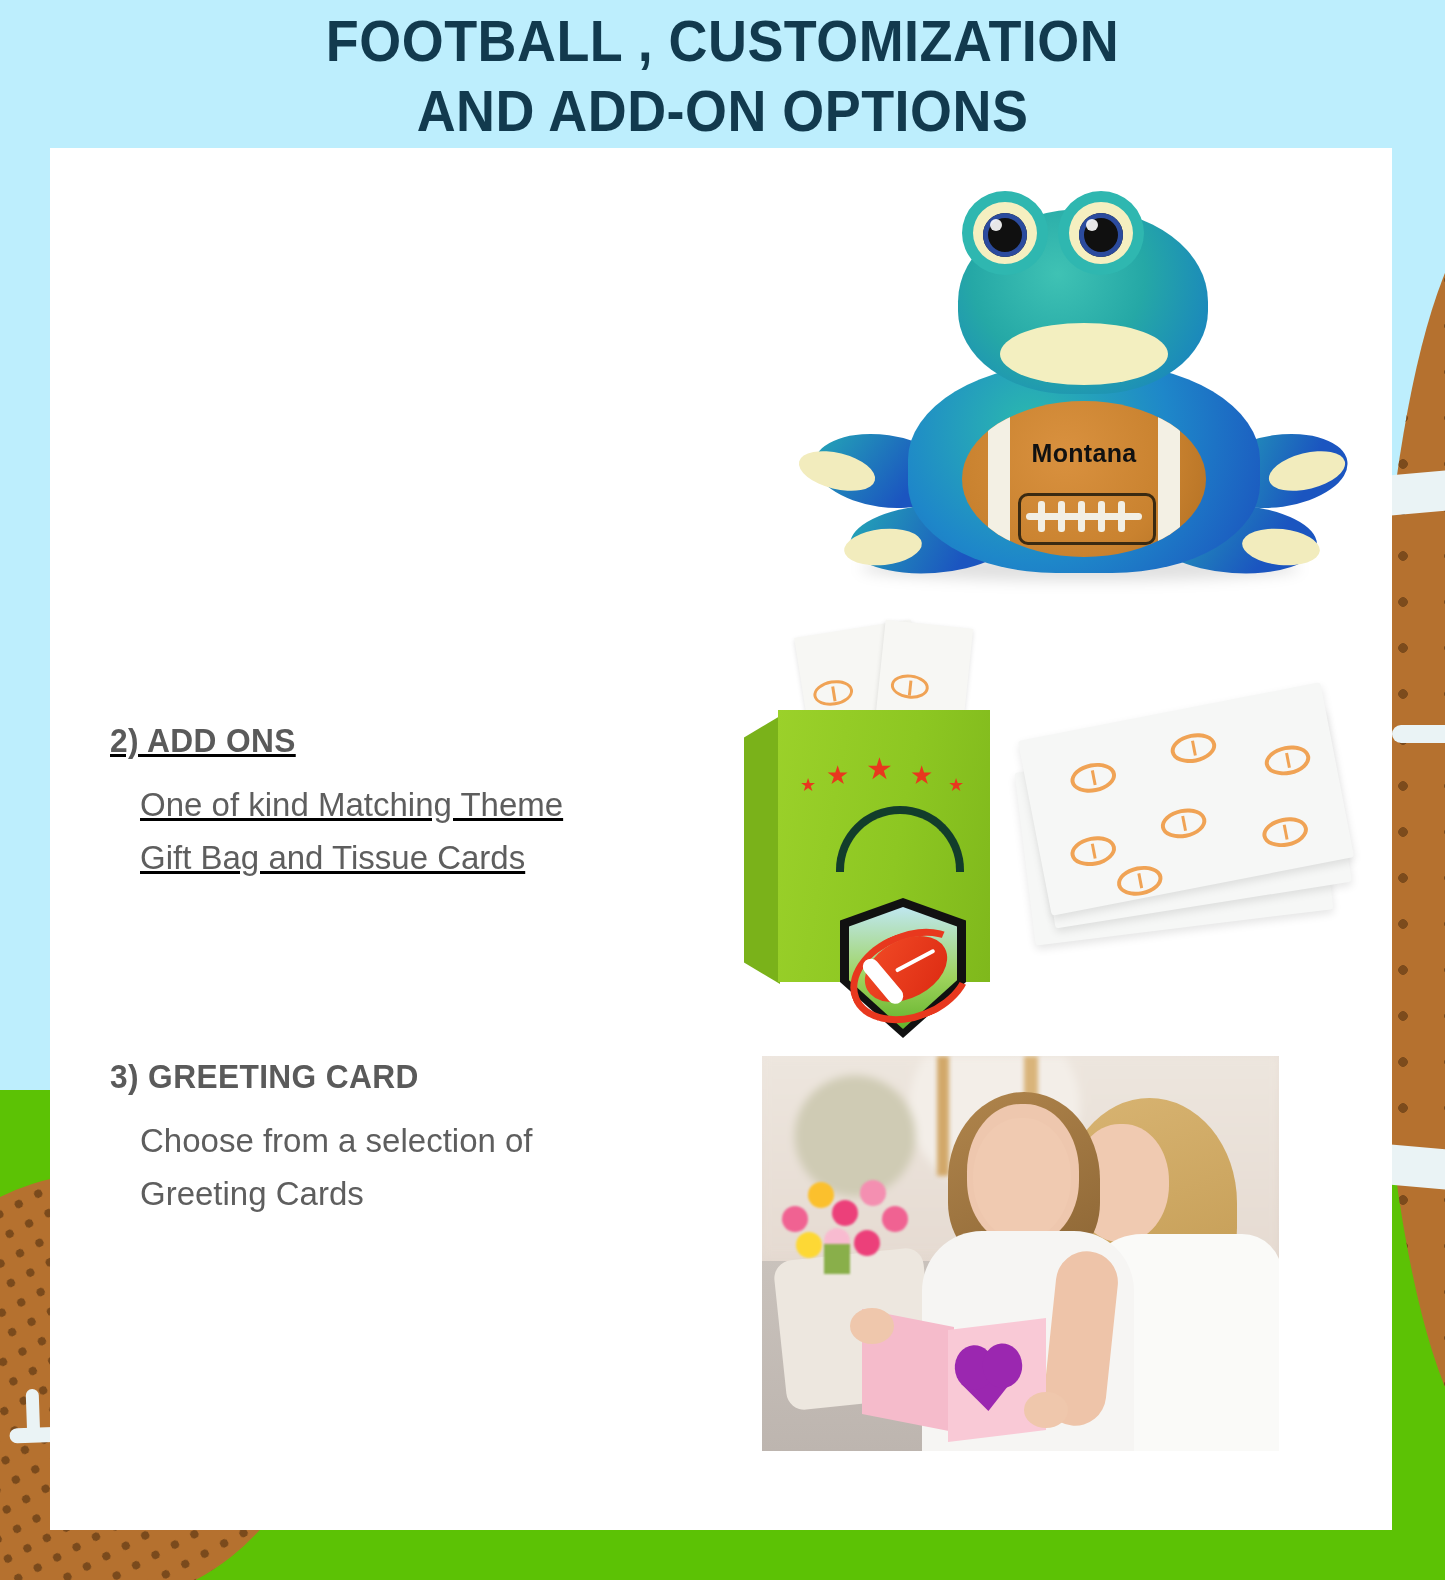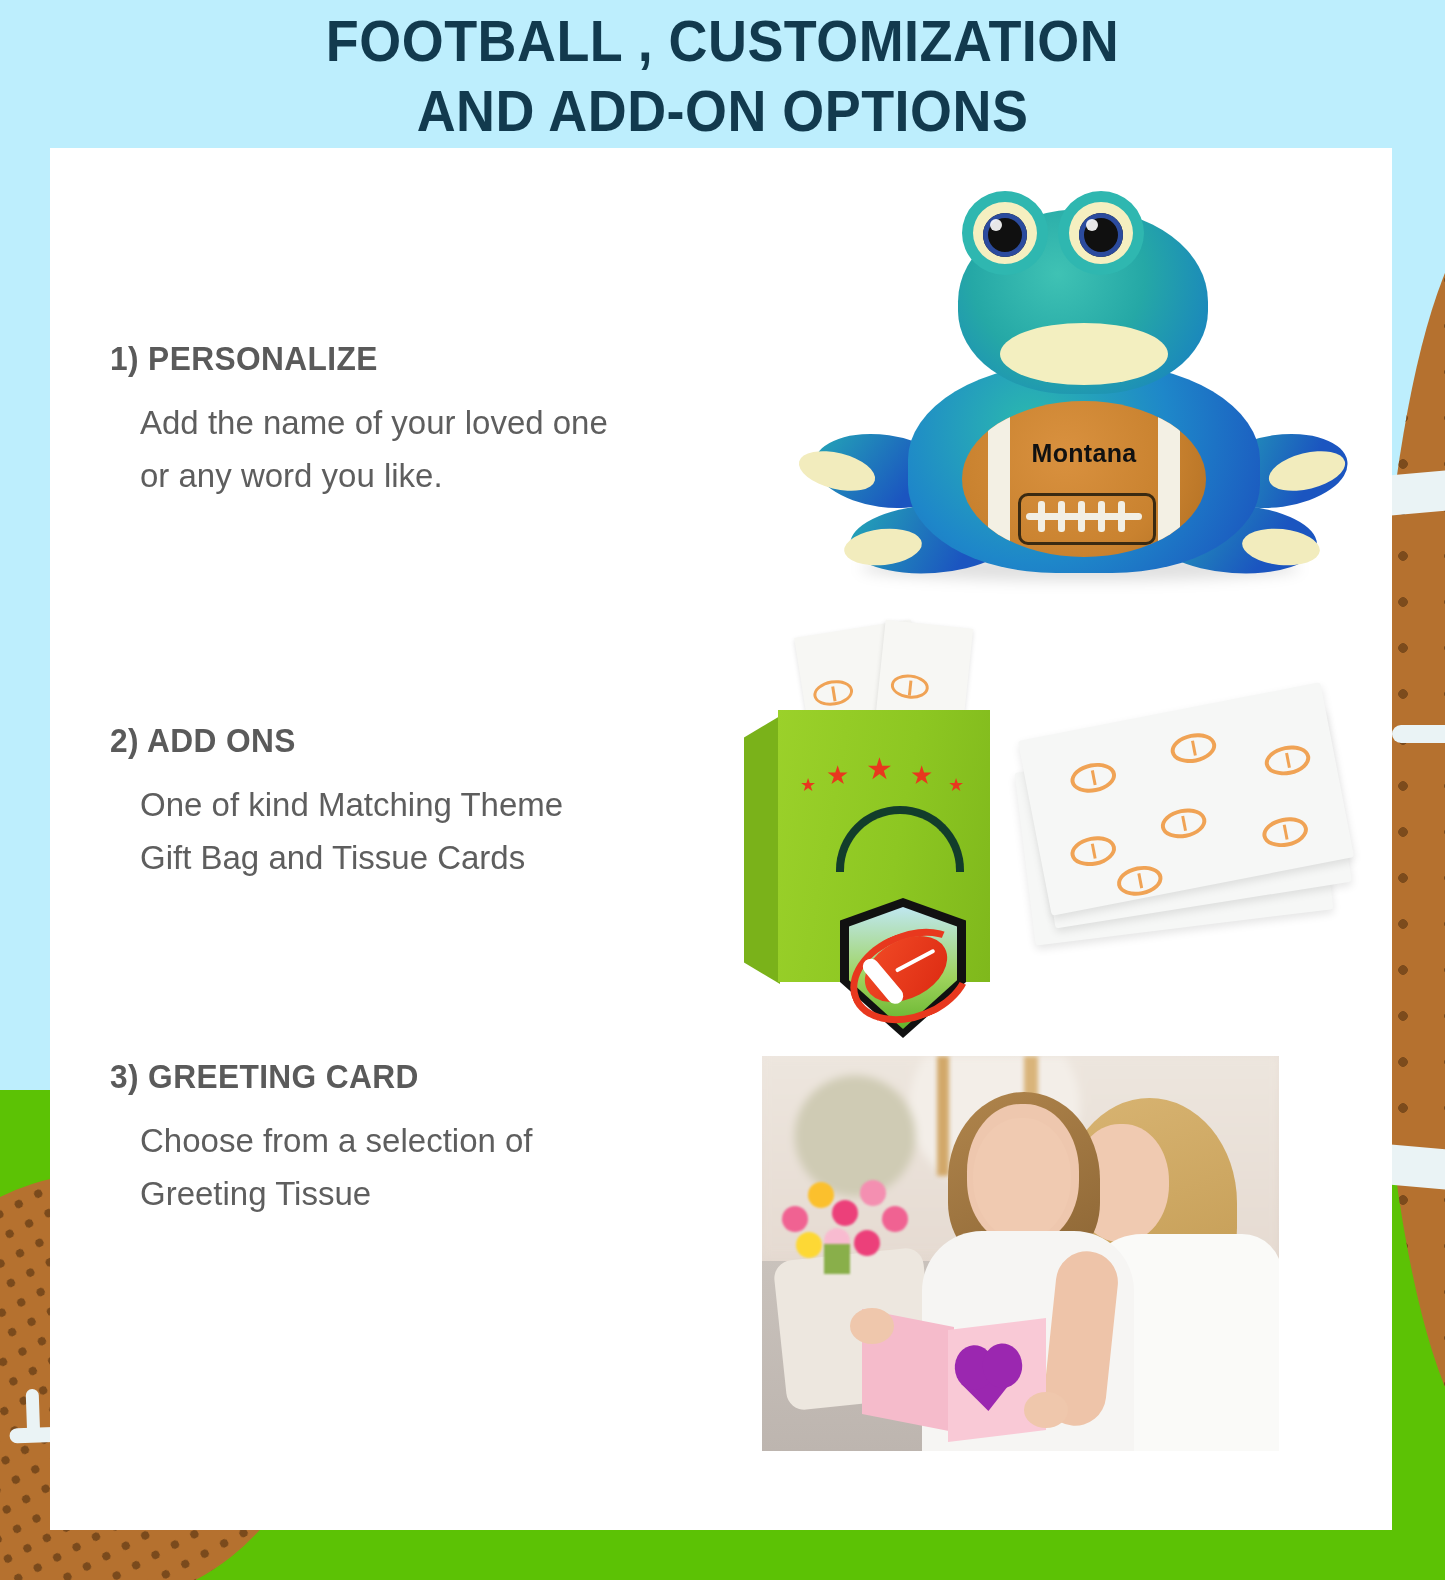--- a/index.html
+++ b/index.html
@@ -172,21 +172,21 @@
     margin: 0 0 18px 0;
   }
   .step-body {
     color: #5E5E5E;
     font-size: 33px;
     line-height: 53px;
     margin: 0 0 0 30px;
     white-space: pre-line;
   }
   #step-1 { top: 340px; }
-  #step-2 { top: 722px; }
+  #step-2 { top: 722px; text-decoration: underline; }
   #step-3 { top: 1058px; }
 
   
   .frog-wrap {
     position: absolute;
     left: 790px;
     top: 185px;
     width: 580px;
     height: 420px;
   }
@@ -633,36 +633,31 @@
     <div class="lf-lace" style="left:262px; top:245px;"></div>
   </div>
 
   <div class="title">
     <span class="title-line">FOOTBALL , CUSTOMIZATION</span>
     <span class="title-line">AND ADD-ON OPTIONS</span>
   </div>
 
   <div class="panel"></div>
 
-  <div class="step" id="step-1">
-    <div class="step-heading">1) PERSONALIZE</div>
-    <div class="step-body">Add the name of your loved one
-or any word you like.</div>
-  </div>
 
   <div class="step" id="step-2">
     <div class="step-heading">2) ADD ONS</div>
     <div class="step-body">One of kind Matching Theme
 Gift Bag and Tissue Cards</div>
   </div>
 
   <div class="step" id="step-3">
     <div class="step-heading">3) GREETING CARD</div>
     <div class="step-body">Choose from a selection of
- Greeting Tissue</div>
+ Greeting Cards</div>
   </div>
 
   <div class="frog-wrap">
     <div class="frog-shadow"></div>
     <div class="frog-limb arm-l"></div>
     <div class="frog-limb arm-r"></div>
     <div class="frog-limb leg-l"></div>
     <div class="frog-limb leg-r"></div>
     <div class="frog-foot f1"></div>
     <div class="frog-foot f2"></div>

